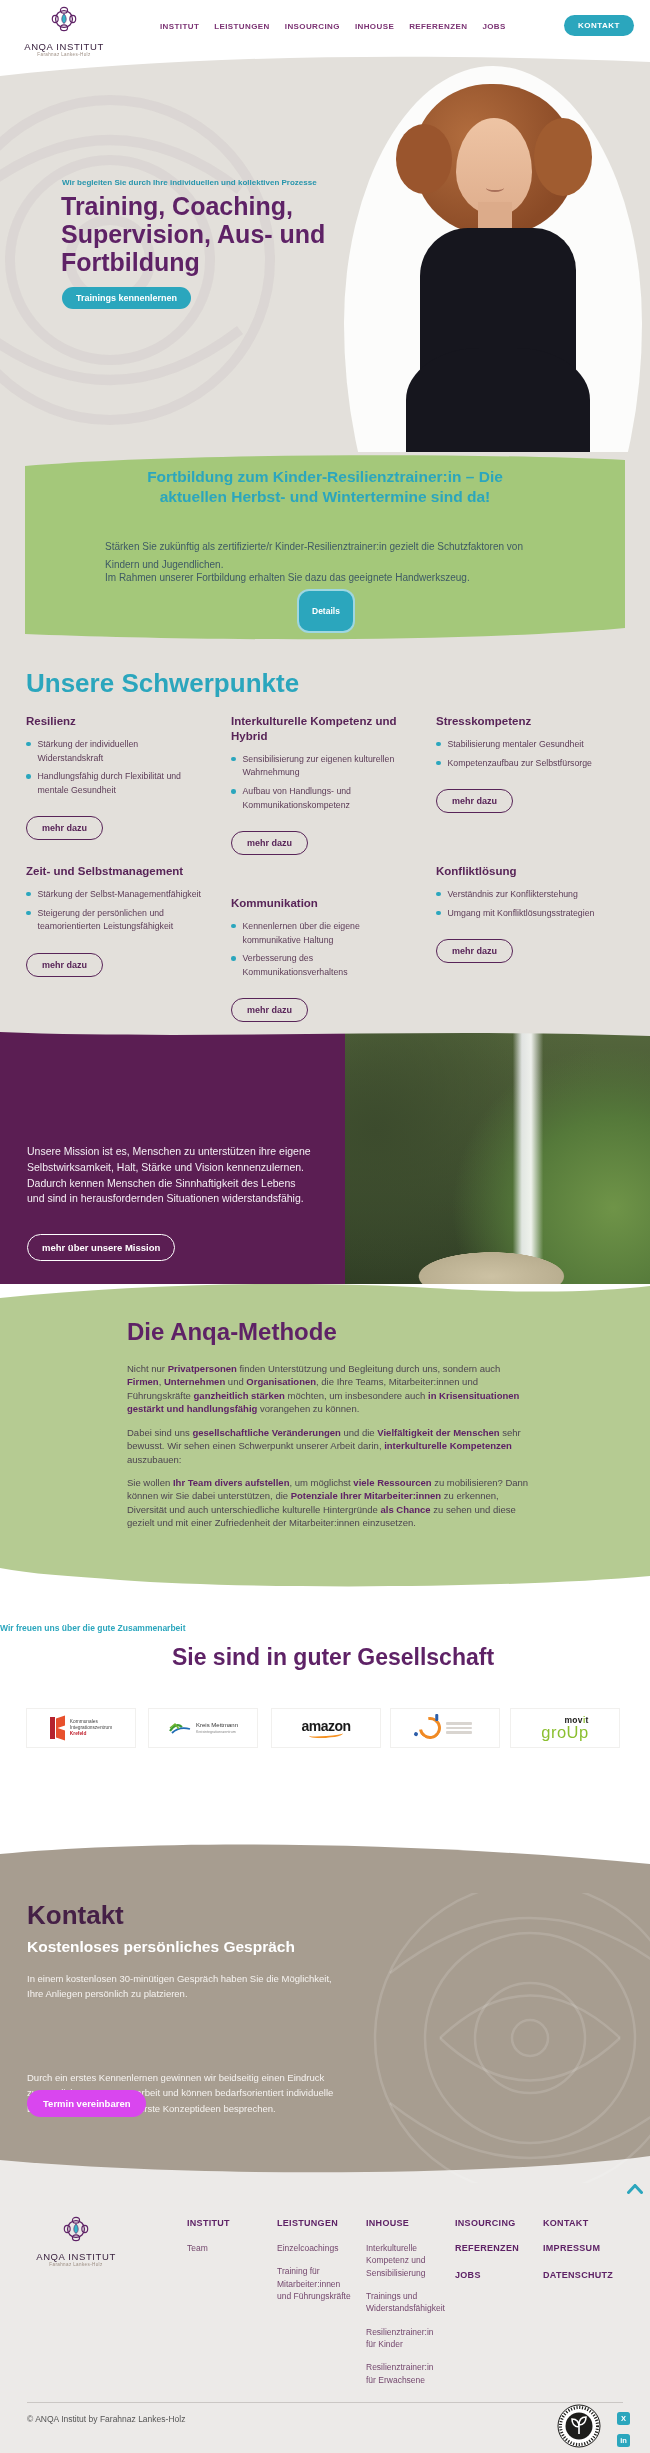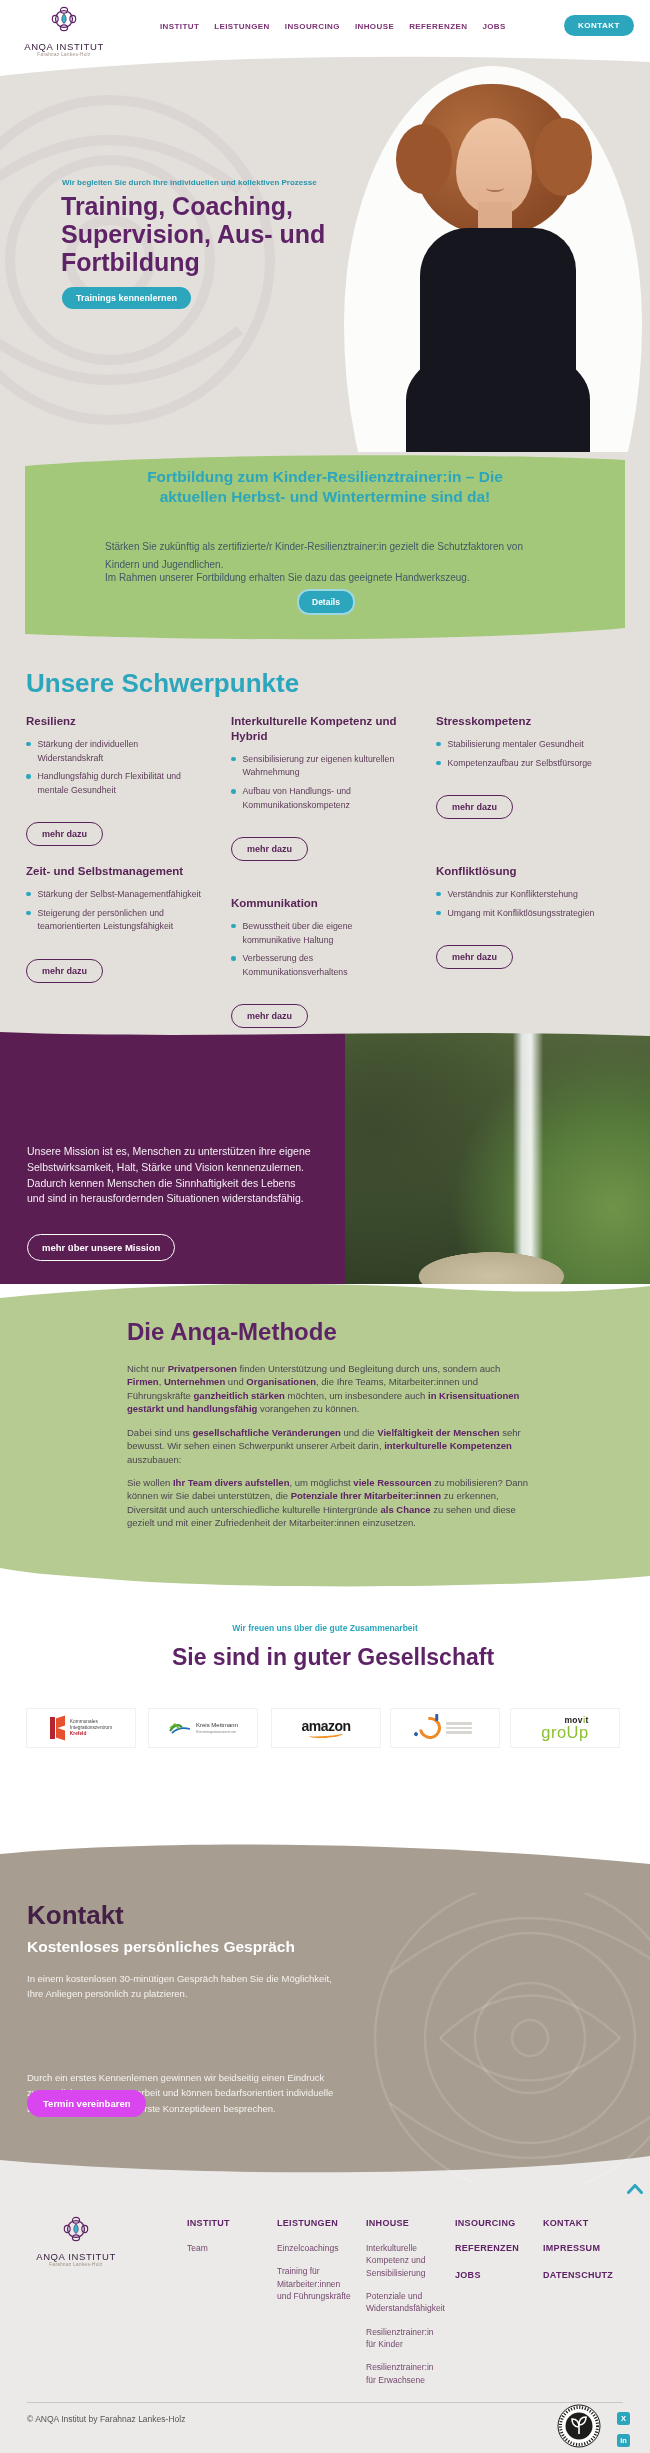--- a/index.html
+++ b/index.html
@@ -34,30 +34,30 @@
   .torso{position:absolute;left:92px;top:166px;width:156px;height:240px;background:#16161e;border-radius:48px 42px 0 0;}
   .torso:after{content:"";position:absolute;left:-14px;top:120px;width:184px;height:130px;background:#16161e;border-radius:40% 40% 0 0;}
   #hero-kicker{position:absolute;left:62px;top:178px;width:300px;font-size:8px;font-weight:600;color:#2795ac;z-index:5;}
   #hero-title{position:absolute;left:61px;top:192px;width:300px;font-size:25px;line-height:1.12;font-weight:600;color:#5E2266;z-index:5;}
   #hero-cta{position:absolute;left:62px;top:287px;padding:6px 14px;font-size:9px;z-index:5;}
 
   
   #announce{position:absolute;left:25px;top:450px;width:600px;height:195px;z-index:6;}
   #announce-title{position:absolute;left:120px;top:17px;width:360px;text-align:center;font-size:15.5px;line-height:1.3;font-weight:600;color:#2BA6BD;}
   .announce-body{position:absolute;left:80px;width:455px;font-size:10px;line-height:1.75;color:#3E5A64;}
-  #announce-cta{position:absolute;left:272px;top:139px;padding:6px 13px;font-size:8.5px;border:2px solid rgba(255,255,255,.55);}
+  #announce-cta{position:absolute;left:272px;top:139px;padding:15px 13px;font-size:8.5px;border:2px solid rgba(255,255,255,.55);}
 
   
   #focus-title{position:absolute;left:26px;top:668px;font-size:26px;font-weight:600;color:#2BA6BD;z-index:5;}
   .card{position:absolute;width:176px;z-index:5;}
   .card h3{margin:0 0 9px 0;font-size:11.5px;line-height:1.3;font-weight:bold;color:#582458;}
   .card ul{margin:0;padding:0;list-style:none;}
   .card li{display:flex;gap:7px;margin-bottom:5px;font-size:8.75px;line-height:1.55;color:#5C3B57;}
   .dot{flex:0 0 auto;width:4.5px;height:4.5px;margin-top:4px;border-radius:50%;background:#2BA6BD;}
-  .pill-outline{display:inline-block;margin-top:20px;padding:6px 15px;font-size:9px;font-weight:bold;color:#582458;background:transparent;border:1.5px solid #582458;border-radius:14px;cursor:pointer;}
+  .pill-outline{display:inline-block;margin-top:14px;padding:6px 15px;font-size:9px;font-weight:bold;color:#582458;background:transparent;border:1.5px solid #582458;border-radius:14px;cursor:pointer;}
 
   
   #mission{position:absolute;top:1030px;left:0;width:650px;height:254px;z-index:3;}
   #mission-left{position:absolute;left:0;top:0;width:345px;height:254px;background:#5B1E53;}
   #mission-photo{position:absolute;left:345px;top:0;width:305px;height:254px;
     background:
       radial-gradient(ellipse 120px 40px at 48% 97%,#cdc2a4 0%,#b9ae90 60%,rgba(185,174,144,0) 61%),
       linear-gradient(90deg,rgba(255,255,255,0) 55%,rgba(250,250,255,.85) 58%,rgba(255,255,255,.9) 61%,rgba(255,255,255,0) 65%),
       radial-gradient(circle at 88% 70%,#6f9448 0%,#55793a 28%,rgba(85,121,58,0) 50%),
       radial-gradient(circle at 10% 40%,#3c4b2d 0%,rgba(60,75,45,0) 55%),
@@ -68,21 +68,21 @@
   #mission-body{position:absolute;left:27px;top:114px;width:288px;font-size:10.5px;line-height:1.5;color:#f4eef4;}
   #mission-cta{position:absolute;left:27px;top:204px;padding:7px 14px;font-size:9.5px;font-weight:600;color:#fff;background:transparent;border:1.5px solid #fff;border-radius:15px;cursor:pointer;}
 
   
   #method{position:absolute;top:1280px;left:0;width:650px;height:312px;z-index:5;}
   #method-title{position:absolute;left:127px;top:38px;font-size:24px;font-weight:600;color:#5E2266;}
   .method-p{position:absolute;left:127px;width:408px;font-size:9.5px;line-height:1.42;color:#4C4450;}
   .method-p b{color:#5E2266;}
 
   
-  #partners-kicker{position:absolute;left:0;top:1623px;width:650px;text-align:center;font-size:8.5px;font-weight:600;color:#2BA6BD;z-index:5;}
+  #partners-kicker{position:absolute;left:0;top:1623px;width:650px;font-size:8.5px;font-weight:600;color:#2BA6BD;z-index:5;}
   #partners-title{position:absolute;left:0;top:1636px;width:650px;text-align:center;font-size:23px;font-weight:600;color:#5E2266;z-index:5;}
   .logo-card{position:absolute;top:1708px;width:110px;height:40px;background:#fff;border:1px solid #f1f0ee;z-index:5;display:flex;align-items:center;justify-content:center;overflow:hidden;}
   .ki-mark{width:16px;height:22px;position:relative;margin-right:4px;flex:0 0 auto;}
   .ki-mark i{position:absolute;left:0;top:0;width:5px;height:22px;background:#b5232e;}
   .ki-mark u{position:absolute;left:6px;top:0;width:9px;height:10px;background:#e8512d;transform:skewY(-18deg);}
   .ki-mark s{position:absolute;left:6px;top:12px;width:9px;height:10px;background:#e8512d;transform:skewY(18deg);}
   .ki-text{font-size:4.8px;line-height:1.25;color:#444;}
   .ki-text .red{color:#c0202c;font-weight:bold;}
   .km-text{font-size:6px;color:#333;line-height:1.2;}
   .km-sub{font-size:3.6px;color:#888;}
@@ -245,21 +245,21 @@
         </li>
     </ul>
     <button class="pill-outline">mehr dazu</button>
   </div>
 
   <div class="card" style="left:231px;top:896px;">
     <h3>Kommunikation</h3>
     <ul>
       <li>
           <span class="dot"></span>
-          <span>Bewusstheit über die eigene kommunikative Haltung</span>
+          <span>Kennenlernen über die eigene kommunikative Haltung</span>
         </li>
       <li>
           <span class="dot"></span>
           <span>Verbesserung des Kommunikationsverhaltens</span>
         </li>
     </ul>
     <button class="pill-outline">mehr dazu</button>
   </div>
 
   <div class="card" style="left:436px;top:864px;">
@@ -397,21 +397,21 @@
 
   <div class="fcol" style="left:277px;width:76px;">
     <div class="fhead">LEISTUNGEN</div>
     <div class="flink">Einzelcoachings</div>
     <div class="flink">Training für Mitarbeiter:innen und Führungskräfte</div>
   </div>
 
   <div class="fcol" style="left:366px;width:78px;">
     <div class="fhead">INHOUSE</div>
     <div class="flink">Interkulturelle Kompetenz und Sensibilisierung</div>
-    <div class="flink">Potenziale und Widerstandsfähigkeit</div>
+    <div class="flink">Trainings und Widerstandsfähigkeit</div>
     <div class="flink">Resilienztrainer:in für Kinder</div>
     <div class="flink">Resilienztrainer:in für Erwachsene</div>
   </div>
 
   <div class="fcol boldlinks" style="left:455px;width:80px;">
     <div class="fhead">INSOURCING</div>
     <div class="flink" style="margin-bottom:14px;">REFERENZEN</div>
     <div class="flink">JOBS</div>
   </div>
 

